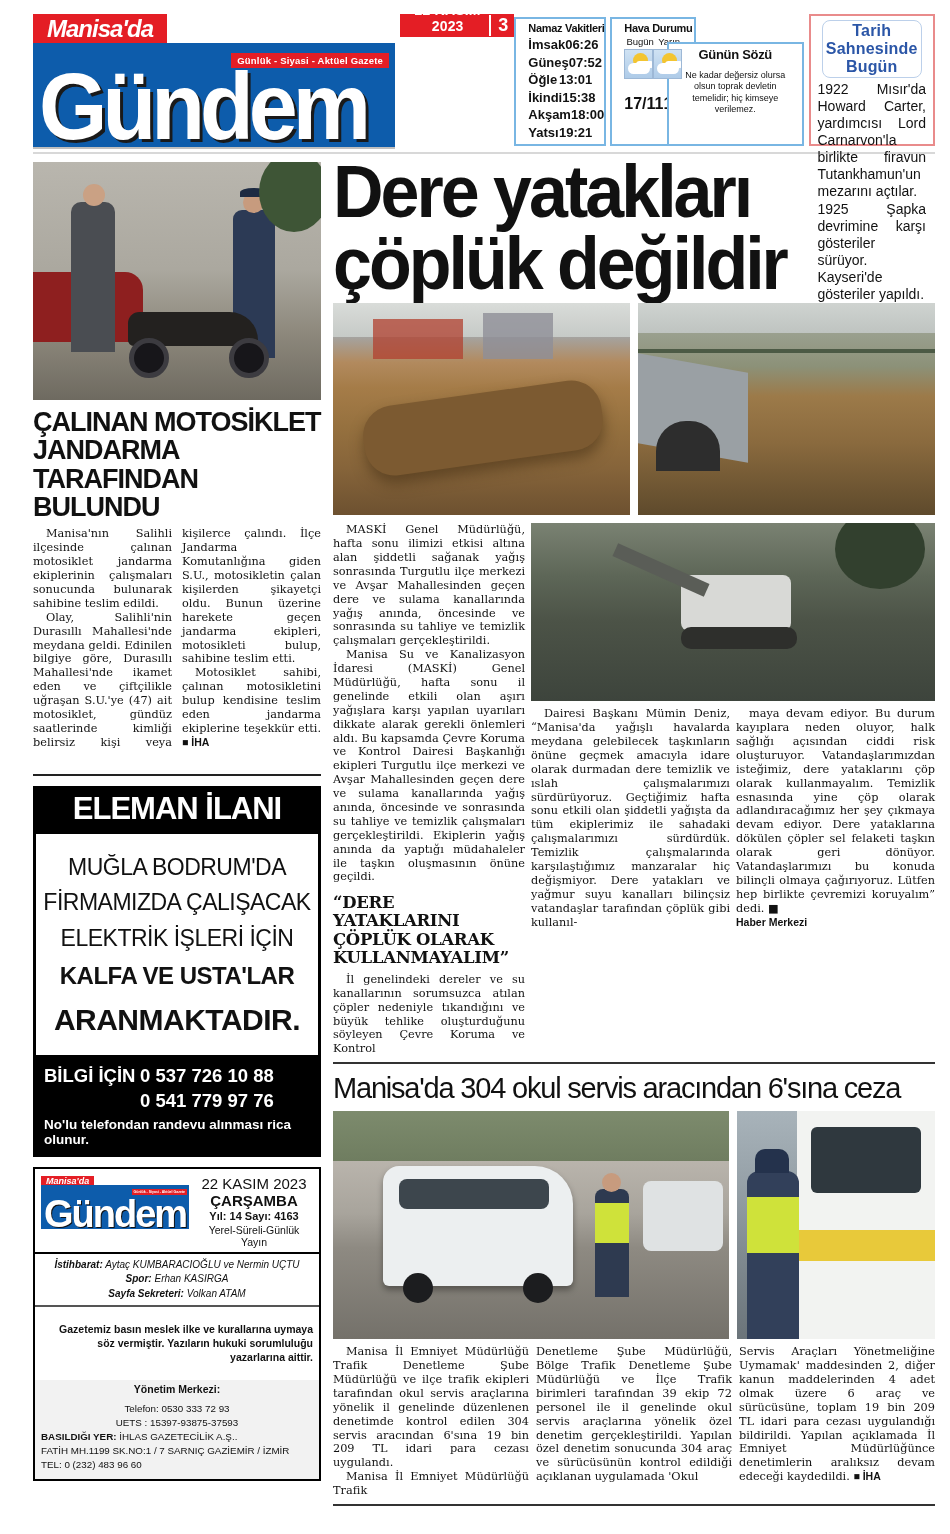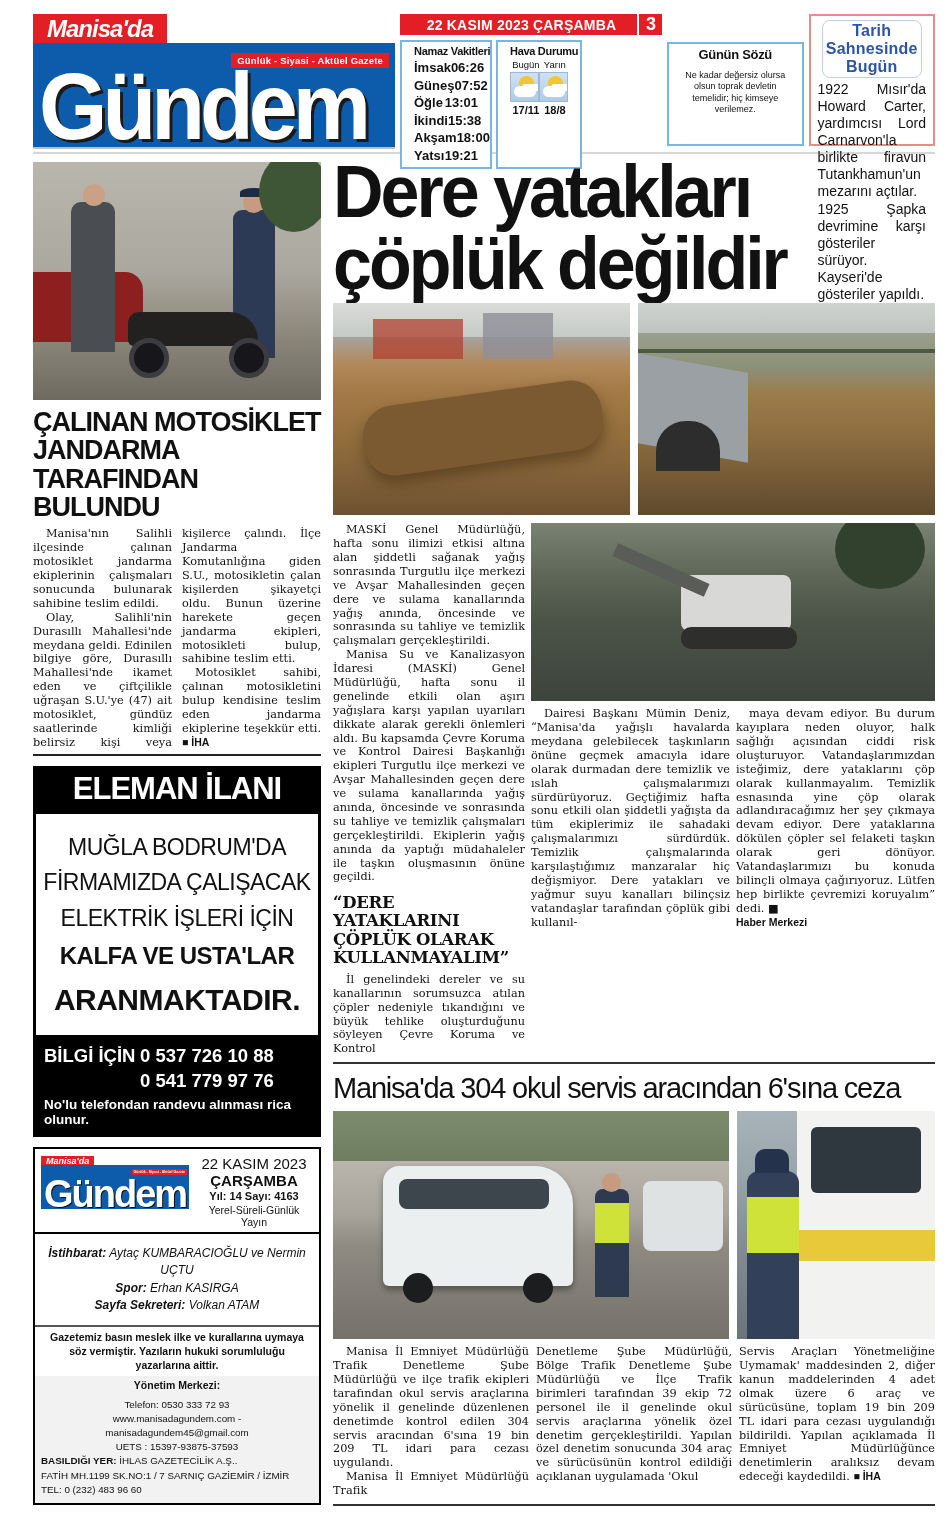--- a/index.html
+++ b/index.html
@@ -12,33 +12,33 @@
   .logo { width:362px; position:relative; }
   .logo-red { background:#e41e25; color:#fff; font-style:italic; font-weight:bold;
               font-size:24px; padding:1px 14px 2px; display:inline-block; letter-spacing:-1px; }
   .logo-blue { background:#0d5cab; height:104px; position:relative; margin-top:-2px;
                box-shadow:0 2px 0 rgba(0,0,0,.25); }
   .logo-tag { position:absolute; top:10px; right:6px; background:#e41e25; color:#fff;
               font-size:9.5px; font-weight:bold; padding:2px 6px; letter-spacing:.2px; }
   .logo-title { position:absolute; left:6px; bottom:-4px; color:#fff; font-weight:bold;
                 font-size:88px; letter-spacing:-5px; line-height:.92;
                 text-shadow:3px 3px 0 #1a1a1a; transform:scaleY(1.08); transform-origin:bottom; }
-  .hdr-mid { width:262px; display:flex; flex-direction:column; }
+  .hdr-mid { width:262px; display:flex; flex-direction:row; }
   .date-bar { background:#e41e25; color:#fff; height:25px; display:flex; align-items:center;
               padding:0 6px; border-bottom:2px solid #fff; }
   .date-bar .dt { flex:1; text-align:center; font-weight:bold; font-size:14px; letter-spacing:.2px; }
   .date-bar .pgno { font-weight:bold; font-size:18px; border-left:2px solid #fff; padding-left:7px; }
   .boxes { flex:1; display:flex; gap:4px; padding-top:3px; }
   .ibox { border:2px solid #79b6e3; background:#fff; padding:3px 12px; }
   .ibox h4 { font-size:11px; font-weight:bold; text-align:center; margin-bottom:2px; letter-spacing:-.3px; white-space:nowrap; }
   .prayer { width:92px; }
   .prayer .prow { display:flex; justify-content:space-between; font-size:13px; font-weight:bold; line-height:1.35; }
   .weather { width:86px; text-align:center; }
   .weather .wlbls, .weather .wtemps { display:flex; justify-content:space-around; font-size:9.5px; }
-  .weather .wtemps { font-size:11px; font-weight:bold; margin-top:2px; }
+  .weather .wtemps { font-size:16px; font-weight:bold; margin-top:16px; }
   .wicons { display:flex; justify-content:space-around; margin-top:2px; }
   .wicon { width:32px; height:30px; background:linear-gradient(180deg,#cfe2f3,#aecbe8); border:1px solid #9db8d6;
            position:relative; overflow:hidden; }
   .wicon .sun { position:absolute; top:3px; right:4px; width:15px; height:15px; border-radius:50%; background:#f3c531; }
   .wicon .cloud { position:absolute; bottom:4px; left:3px; width:22px; height:11px; border-radius:8px;
                   background:#fff; box-shadow:6px -4px 0 -2px #fff; }
   .quote { flex:1; text-align:center; }
   .quote p { font-size:9px; line-height:1.25; margin-top:8px; font-weight:500; }
   .history { flex:1; border:2px solid #e98b8b; padding:4px 7px; }
   .history h3 { color:#2b56a7; font-weight:bold; font-size:16px; text-align:center;
@@ -51,21 +51,21 @@
   .colL { width:288px; }
   .colR { width:602px; }
 
   
   .photo { position:relative; overflow:hidden; background:#9a9488; }
   .shape { position:absolute; }
 
   
   .moto-photo { height:238px; background:linear-gradient(180deg,#b9b6ae 0%,#aba89f 45%,#8d887c 72%,#6e6a60 100%); }
   .theft-h { font-size:27px; font-weight:bold; letter-spacing:-1px; line-height:1.05; margin:8px 0 6px; }
-  .theft-body { column-count:2; column-gap:10px; border-bottom:2px solid #222; padding-bottom:4px; }
+  .theft-body { column-count:2; column-gap:10px; border-bottom:2px solid #222; padding-bottom:24px; }
   .serif p { font-family:"DejaVu Serif", serif; font-size:11.3px; line-height:1.23; text-align:justify;
              text-indent:13px; }
   .agency { font-family:"Liberation Sans", sans-serif; font-weight:bold; font-size:10.5px; }
 
   .ad { border:3px solid #000; margin-top:10px; }
   .ad-head { background:#000; color:#fff; text-align:center; font-weight:bold; font-size:31px;
              letter-spacing:-1px; padding:2px 0 4px; }
   .ad-body { background:#fff; text-align:center; padding:16px 6px 18px; border:3px solid #000; border-left:0; border-right:0; }
   .ad-body .l { font-size:23px; letter-spacing:-.5px; line-height:1.55; }
   .ad-body .lb { font-size:24px; font-weight:bold; letter-spacing:-.5px; line-height:1.6; }
@@ -88,23 +88,23 @@
   .imp-date { flex:1; text-align:center; }
   .imp-date .d1 { font-size:15px; font-weight:500; }
   .imp-date .d2 { font-size:15px; font-weight:bold; }
   .imp-date .d3 { font-size:11px; font-weight:bold; margin-top:1px; }
   .imp-date .d4 { font-size:10.5px; margin-top:2px; }
   .imp-row2 { display:flex; text-align:center; padding:5px 4px; border-bottom:2px solid #000; }
   .imp-row2 > div { flex:1; }
   .imp-row2 .c1 { border-right:2px solid #000; }
   .imp-row2 .lab { font-style:italic; font-size:12.5px; }
   .imp-row2 .nm { font-weight:bold; font-size:12.5px; }
-  .imp-staff { text-align:center; padding:11px 2px; border-bottom:2px solid #555; font-style:italic; font-size:12px; line-height:1.45; }
+  .imp-staff { text-align:center; padding:4px 2px; border-bottom:2px solid #555; font-style:italic; font-size:10px; line-height:1.45; }
   .imp-staff b { font-style:italic; }
-  .imp-pledge { font-weight:bold; text-align:center; font-size:10.5px; padding:4px 6px; line-height:1.3; }
+  .imp-pledge { font-weight:bold; text-align:right; font-size:10.5px; padding:16px 6px; line-height:1.3; }
   .imp-mgmt { background:#f2f2f2; padding:2px 6px 6px; text-align:center; font-size:9.8px; line-height:1.45; }
   .imp-mgmt .mg-t { font-weight:bold; font-size:10.5px; margin-bottom:4px; }
   .imp-mgmt .left { text-align:left; }
 
   
   .lead-h { font-size:70px; font-weight:bold; letter-spacing:-3px; line-height:.98; margin:-6px 0 10px;
             transform:scaleY(1.05); transform-origin:top left; }
   .lead-photos { display:flex; gap:8px; }
   .lead-photos .photo { width:297px; height:212px; }
   .creek1 { background:linear-gradient(180deg,#d9dcd9 0%,#c6cac7 16%,#a5a3a0 16%,#b28a5e 28%,#a57c48 40%,#96713f 58%,#86643a 78%,#6d5130 100%); }
@@ -278,21 +278,20 @@
         </div>
         <div class="imp-staff">
           <div><b>İstihbarat:</b><span> Aytaç KUMBARACIOĞLU ve Nermin UÇTU</span></div>
           <div><b>Spor:</b><span> Erhan KASIRGA</span></div>
           <div><b>Sayfa Sekreteri:</b><span> Volkan ATAM</span></div>
         </div>
         <div class="imp-pledge">Gazetemiz basın meslek ilke ve kurallarına uymaya söz vermiştir. Yazıların hukuki sorumluluğu yazarlarına aittir.</div>
         <div class="imp-mgmt">
           <div class="mg-t">Yönetim Merkezi:</div>
           <div>Telefon: 0530 333 72 93</div>
-          <div>www.manisadagundem.com - manisadagundem45@gmail.com</div>
           <div>UETS : 15397-93875-37593</div>
           <div class="left"><b>BASILDIĞI YER:</b><span> İHLAS GAZETECİLİK A.Ş..</span></div>
           <div class="left">FATİH MH.1199 SK.NO:1 / 7 SARNIÇ GAZİEMİR / İZMİR</div>
           <div class="left">TEL: 0 (232) 483 96 60</div>
 
         </div>
       </div>
 
     </div>
 

